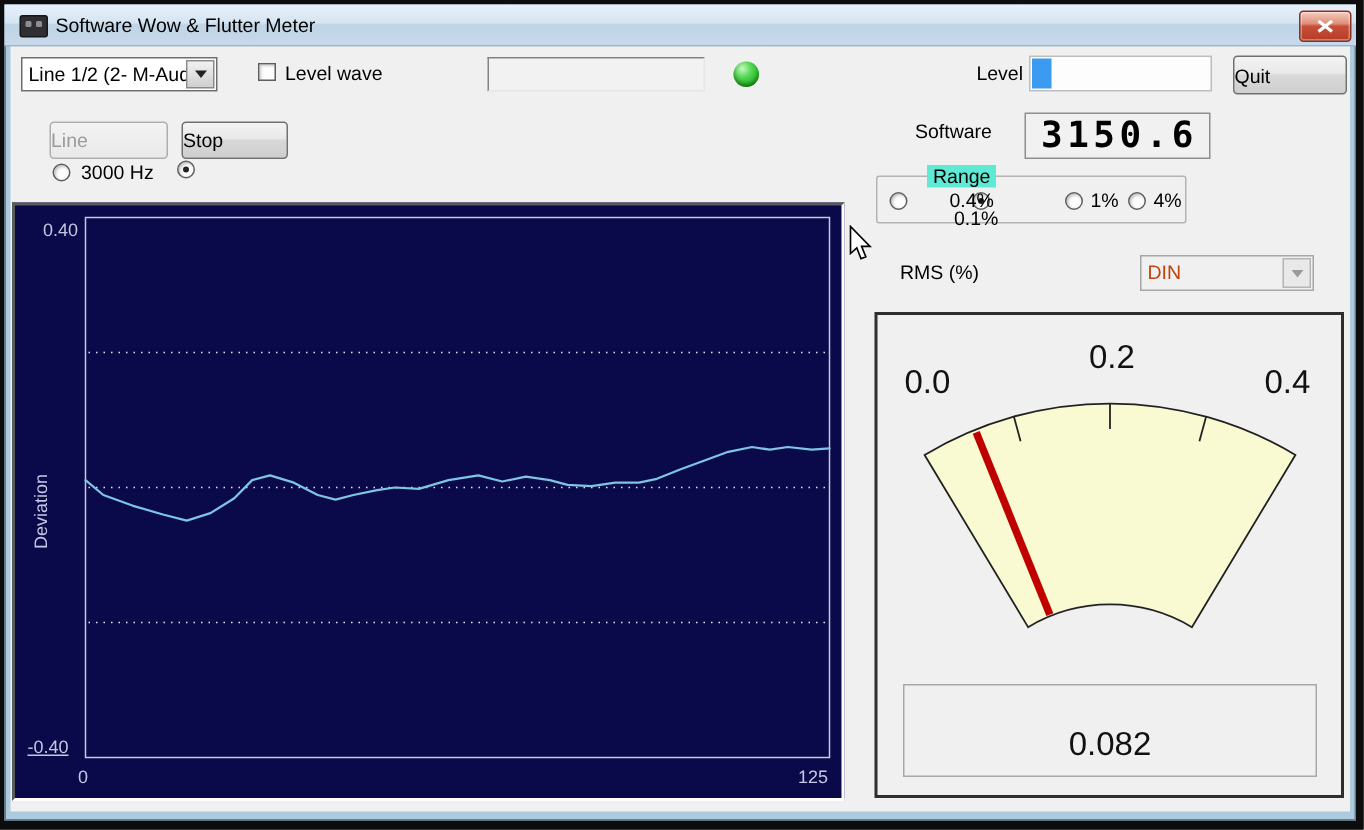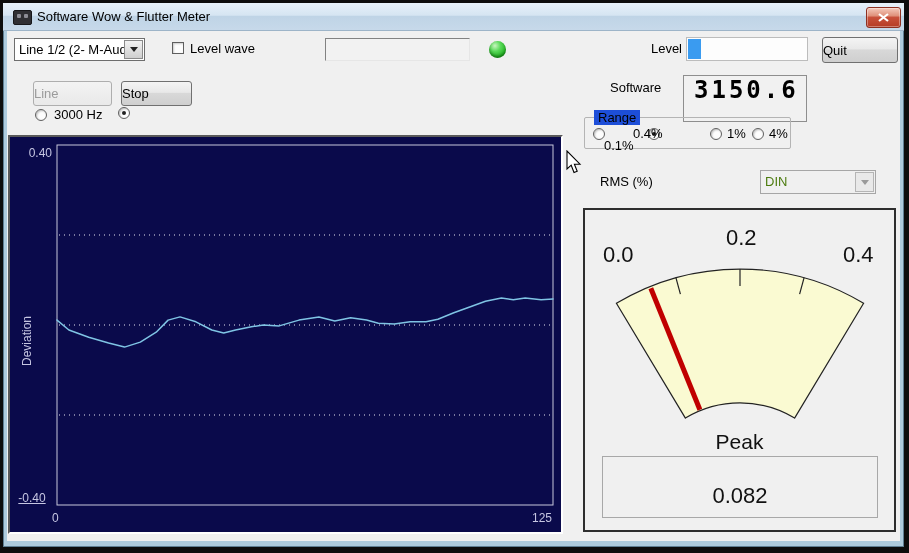--- a/index.html
+++ b/index.html
@@ -29,33 +29,33 @@
   .sunken{background:#f2f2f2;border:1px solid;border-color:#828282 #e6e6e6 #e6e6e6 #828282;box-sizing:border-box;}
   .display{background:#f1f1f1;border:1px solid #8e8e8e;box-sizing:border-box;
            font-family:"DejaVu Sans Mono",monospace;font-weight:bold;color:#000;}
   .statusbox{background:#fbfbfb;border:1px solid #9a9a9a;box-sizing:border-box;line-height:22px;padding-left:4px;
              white-space:nowrap;overflow:hidden;}
   .combo{background:#fff;border:1px solid #6e6e6e;box-sizing:border-box;}
   .combo .txt{position:absolute;left:4px;top:3px;white-space:nowrap;overflow:hidden;right:20px;}
   .combo .cbtn{position:absolute;right:1px;top:1px;bottom:1px;width:17px;background:linear-gradient(#f2f2f2,#cfcfcf);
                border:1px solid #8a8a8a;display:flex;align-items:center;justify-content:center;}
   .arrow-down{width:0;height:0;border-left:4px solid transparent;border-right:4px solid transparent;border-top:5px solid #222;}
-  .combo.disabled{background:#f0f0f0;border-color:#a6a6a6;color:#4d7c0f;}
+  .combo.disabled{background:#f0f0f0;border-color:#a6a6a6;color:#c2410c;}
   .combo.disabled .cbtn{background:#e9e9e9;border-color:#b5b5b5;}
   .combo.disabled .arrow-down{border-top-color:#9a9a9a;}
 
   .radio{width:12px;height:12px;border-radius:50%;background:#fdfdfd;border:1px solid #5f5f5f;box-sizing:border-box;
          box-shadow:inset 1px 1px 2px rgba(0,0,0,.25);}
   .radio.checked::after{content:"";position:absolute;left:3px;top:3px;width:4px;height:4px;border-radius:50%;background:#222;}
   .checkbox{width:12px;height:12px;background:#fdfdfd;border:1px solid #5f5f5f;box-sizing:border-box;
             box-shadow:inset 1px 1px 2px rgba(0,0,0,.2);}
   .lbl{white-space:nowrap;}
 
   .groupbox{border:1px solid #b4b4b4;border-radius:2px;box-sizing:border-box;}
-  .group-label{background:#1d4ed8;padding:0 4px;}
+  .group-label{background:#5eead4;padding:0 4px;margin-left:24px;}
 
   .progress{background:#fdfdfd;border:1px solid #bcbcbc;box-sizing:border-box;}
   .progress .fill{position:absolute;left:1px;top:1px;bottom:1px;background:#3a9bf0;}
 
   .led{width:17px;height:17px;border-radius:50%;
        background:radial-gradient(circle at 35% 28%,#c8f5c0 0%,#57d957 35%,#28b828 70%,#148014 100%);
        box-shadow:inset 0 -2px 3px rgba(0,60,0,.5);}
 
   
   .chart-panel{left:8px;top:135px;width:555px;height:399px;background:#0a0a4b;box-sizing:border-box;
@@ -118,28 +118,28 @@
   <div class="abs btn" style="left:121px;top:81px;width:69px;height:23px;">
     <span>Stop</span>
   </div>
   <span class="abs radio" style="left:35px;top:109px;"></span>
   <span class="abs lbl" style="left:54px;top:107px;">3000 Hz</span>
   <span class="abs radio checked" style="left:118px;top:107px;"></span>
   <span class="abs lbl" style="left:137px;top:105px;margin-top:40px;">3150 Hz</span>
 
 
   <span class="abs lbl" style="left:610px;top:80px;">Software</span>
-  <div class="abs display" style="left:683px;top:75px;width:124px;height:47px;font-size:24px;line-height:29px;letter-spacing:3px;padding-left:10px;">
+  <div class="abs display" style="left:683px;top:75px;width:124px;height:31px;font-size:24px;line-height:29px;letter-spacing:3px;padding-left:10px;">
     <span>3150.6</span>
   </div>
 
   <div class="abs groupbox" style="left:584px;top:117px;width:207px;height:32px;"></div>
   <span class="abs lbl group-label" style="left:594px;top:110px;">Range</span>
   <span class="abs radio" style="left:593px;top:128px;"></span>
-  <span class="abs lbl" style="left:604px;top:126px;margin-top:12px;">0.1%</span>
+  <span class="abs lbl" style="left:636px;top:126px;margin-top:12px;">0.1%</span>
   <span class="abs radio checked" style="left:648px;top:128px;"></span>
   <span class="abs lbl" style="left:633px;top:126px;">0.4%</span>
   <span class="abs radio" style="left:710px;top:128px;"></span>
   <span class="abs lbl" style="left:727px;top:126px;">1%</span>
   <span class="abs radio" style="left:752px;top:128px;"></span>
   <span class="abs lbl" style="left:769px;top:126px;">4%</span>
 
   <span class="abs lbl" style="left:600px;top:174px;">RMS (%)</span>
   <div class="abs combo disabled" style="left:760px;top:170px;width:116px;height:24px;">
     <span class="txt">DIN</span>
@@ -166,21 +166,20 @@
     <svg class="abs" id="gauge-svg" style="left:0;top:0;" width="309" height="320">
         <path d="M100.4,208.1 L31.4,93.3 A240,240 0 0 1 278.6,93.3 L209.6,208.1 A106,106 0 0 0 100.4,208.1 Z" fill="#fafad2" stroke="#222222" stroke-width="1.2"></path>
         <line x1="90.9" y1="67.7" x2="95.4" y2="84.1" stroke="#222222" stroke-width="1.2"></line>
         <line x1="155.0" y1="59.0" x2="155.0" y2="76.0" stroke="#222222" stroke-width="1.2"></line>
         <line x1="219.1" y1="67.7" x2="214.6" y2="84.1" stroke="#222222" stroke-width="1.2"></line>
         <line x1="114.9" y1="199.8" x2="65.8" y2="78.3" stroke="#c00000" stroke-width="5"></line>
       </svg>
     <span class="abs scale-num" style="left:18px;top:32px;width:40px;">0.0</span>
     <span class="abs scale-num" style="left:141px;top:15px;width:40px;">0.2</span>
     <span class="abs scale-num" style="left:258px;top:32px;width:40px;">0.4</span>
-    <span class="abs peak-title" style="left:0;top:220px;width:100%;text-align:center;">Peak</span>
     <div class="abs peak-box" style="left:17px;top:246px;width:276px;height:62px;">
       <span>0.082</span>
     </div>
   </div>
 
   <svg class="abs" style="left:566px;top:150px;" width="18" height="26" viewBox="0 0 18 26">
     <path d="M1,1 L1,19 L5.2,15.2 L8,22.5 L11.2,21.2 L8.4,14.2 L14,14.2 Z" fill="#fff" stroke="#000" stroke-width="1.1"></path>
   </svg>
 
 </div>

